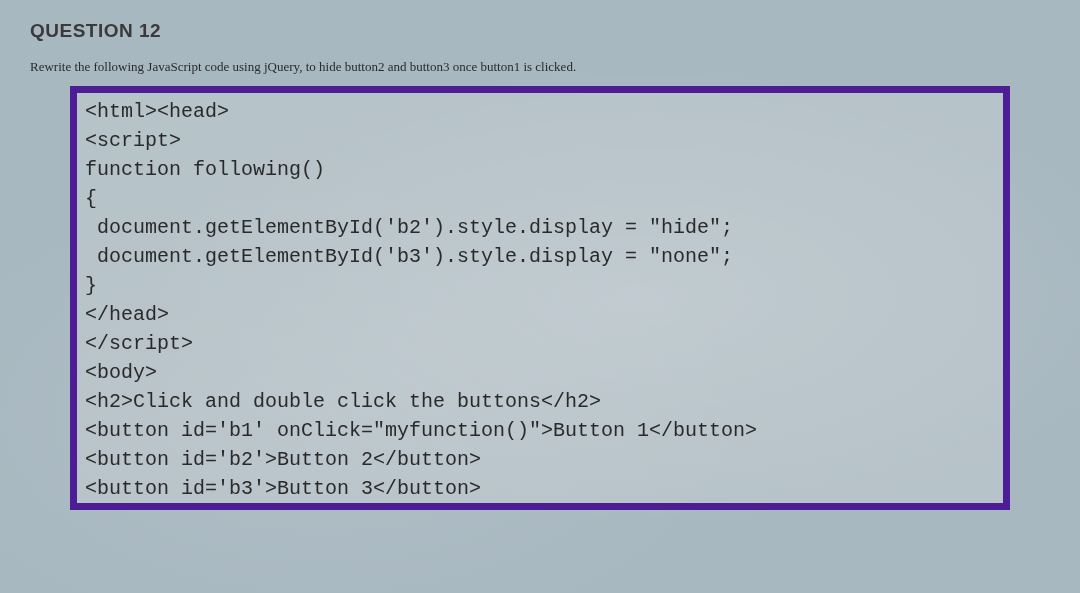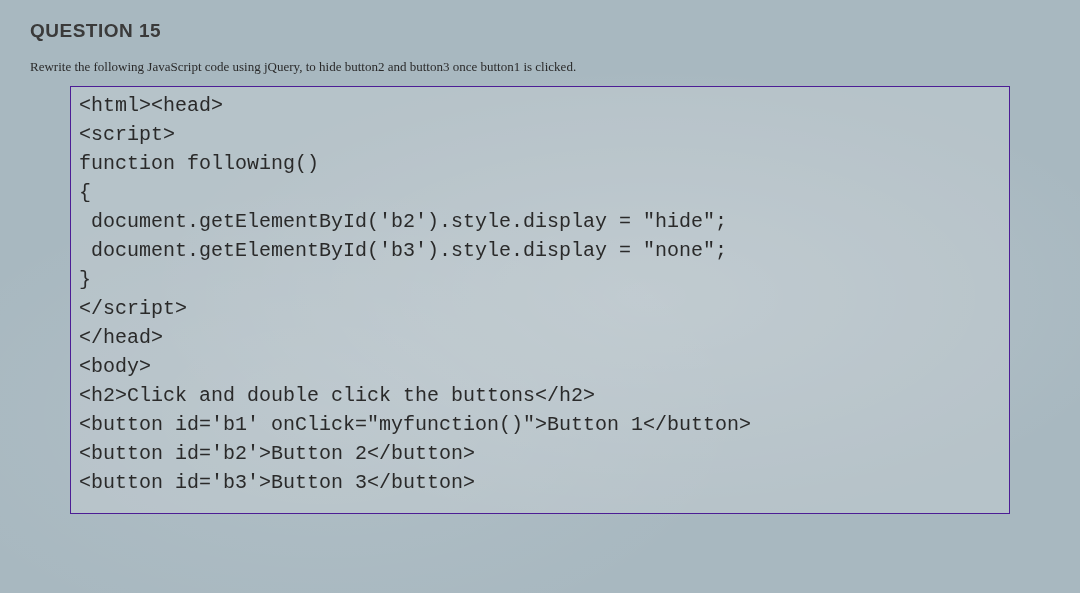--- a/index.html
+++ b/index.html
@@ -37,50 +37,50 @@
       position: relative;
     }
     .question-prompt {
       font-size: 13px;
       color: #2a2a2a;
       margin-bottom: 10px;
       line-height: 1.4;
       position: relative;
     }
     .code-box {
-      border: 1px solid #4c1d95;
+      border: 7px solid #4c1d95;
       background: rgba(210, 215, 218, 0.35);
       margin-left: 40px;
       margin-right: 40px;
-      padding: 4px 8px 16px 8px;
+      padding: 4px 8px 0 8px;
       font-family: Consolas, "Courier New", monospace;
       font-size: 20px;
       line-height: 1.45;
       color: #2a2a2a;
       position: relative;
     }
     .code-line {
       white-space: pre;
     }
   </style>
 </head>
 <body>
 
-<div class="question-title">QUESTION 15</div>
+<div class="question-title">QUESTION 12</div>
 
 <div class="question-prompt">Rewrite the following JavaScript code using jQuery, to hide button2 and button3 once button1 is clicked.</div>
 
 <div class="code-box">
   <div class="code-line">&lt;html&gt;&lt;head&gt;</div>
   <div class="code-line">&lt;script&gt;</div>
   <div class="code-line">function following()</div>
   <div class="code-line">{</div>
   <div class="code-line"> document.getElementById('b2').style.display = "hide";</div>
   <div class="code-line"> document.getElementById('b3').style.display = "none";</div>
   <div class="code-line">}</div>
+  <div class="code-line">&lt;/head&gt;</div>
   <div class="code-line">&lt;/script&gt;</div>
-  <div class="code-line">&lt;/head&gt;</div>
   <div class="code-line">&lt;body&gt;</div>
   <div class="code-line">&lt;h2&gt;Click and double click the buttons&lt;/h2&gt;</div>
   <div class="code-line">&lt;button id='b1' onClick="myfunction()"&gt;Button 1&lt;/button&gt;</div>
   <div class="code-line">&lt;button id='b2'&gt;Button 2&lt;/button&gt;</div>
   <div class="code-line">&lt;button id='b3'&gt;Button 3&lt;/button&gt;</div>
 </div>
 
 </body></html>

